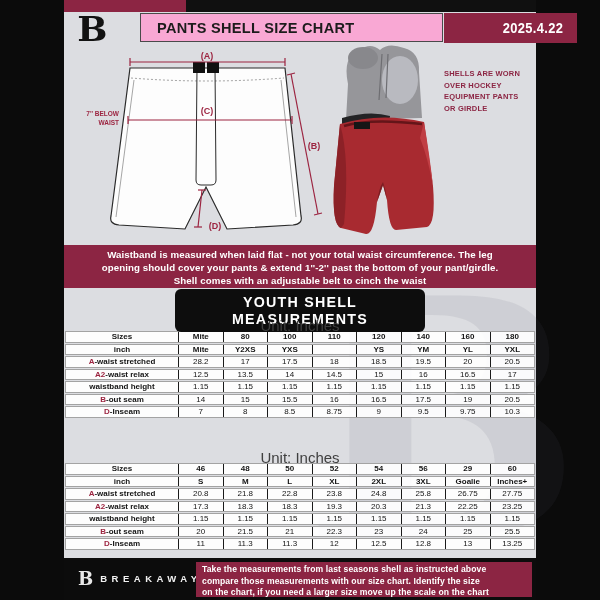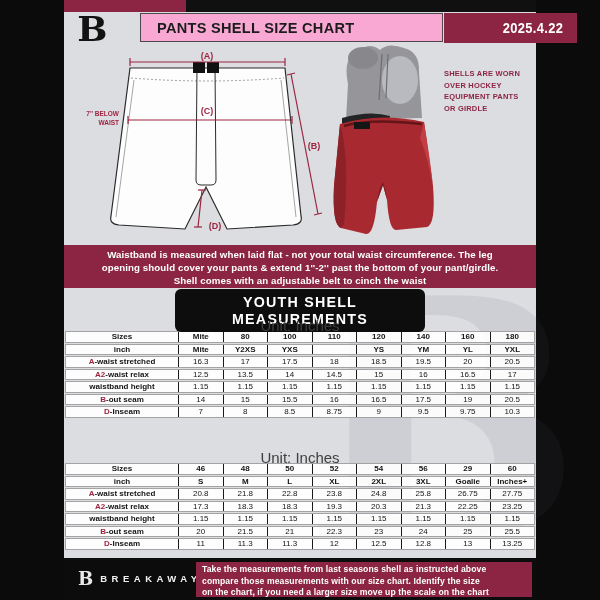--- a/index.html
+++ b/index.html
@@ -178,21 +178,21 @@
           <div class="cell dcell">Y2XS</div>
           <div class="cell dcell">YXS</div>
           <div class="cell dcell"></div>
           <div class="cell dcell">YS</div>
           <div class="cell dcell">YM</div>
           <div class="cell dcell">YL</div>
           <div class="cell dcell">YXL</div>
         </div>
         <div class="trow">
           <div class="cell lcell"><span class="mar">A</span>-waist stretched</div>
-          <div class="cell dcell">16.3</div>
+          <div class="cell dcell">28.2</div>
           <div class="cell dcell">17</div>
           <div class="cell dcell">17.5</div>
           <div class="cell dcell">18</div>
           <div class="cell dcell">18.5</div>
           <div class="cell dcell">19.5</div>
           <div class="cell dcell">20</div>
           <div class="cell dcell">20.5</div>
         </div>
         <div class="trow">
           <div class="cell lcell"><span class="mar">A2</span>-waist relax</div>

